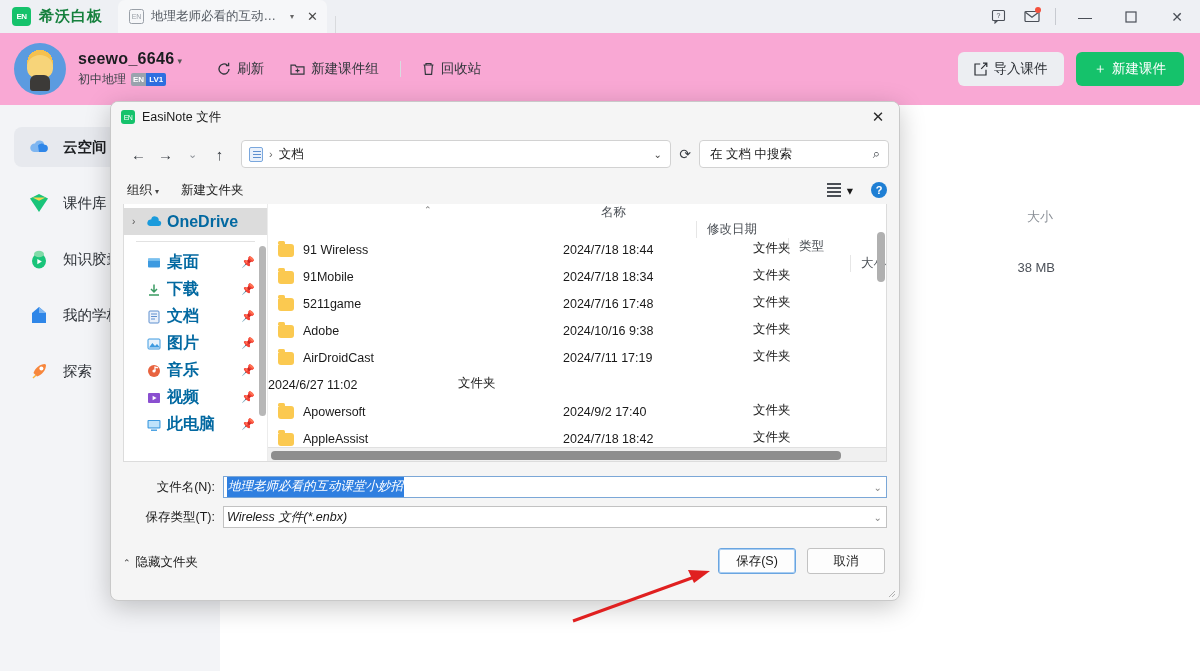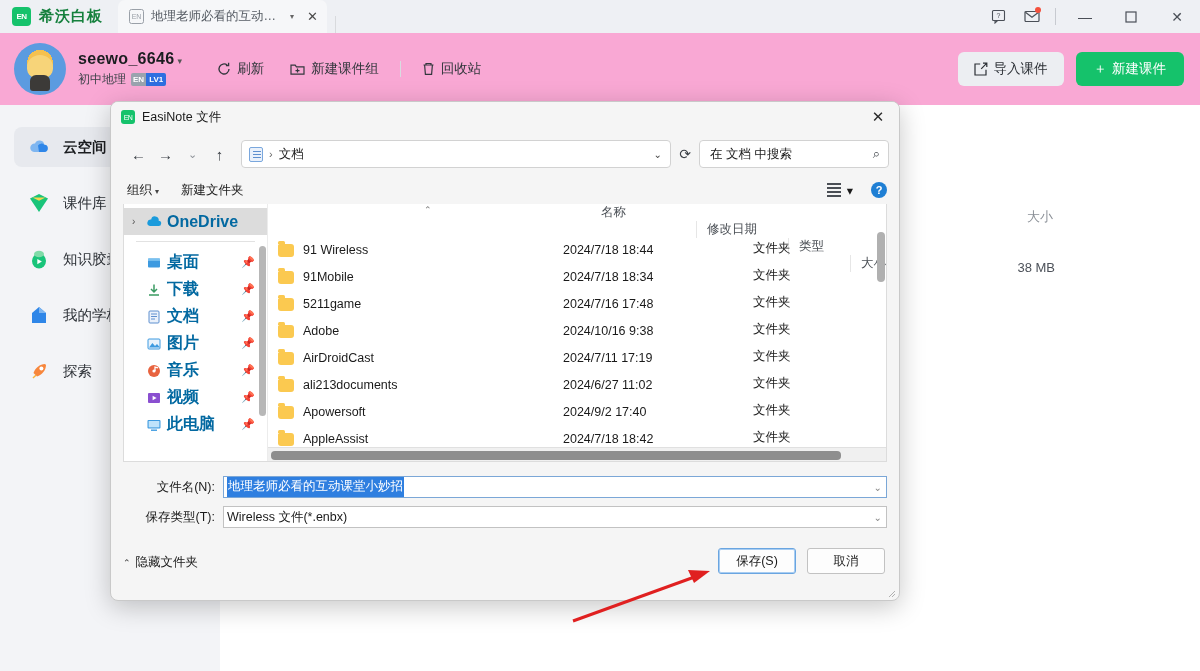--- a/index.html
+++ b/index.html
@@ -271,21 +271,21 @@
   }
 
   .fields { margin:14px 12px 0 12px; }
   .field-row { display:flex; align-items:center; height:22px; margin-bottom:8px; }
   .field-label { width:100px; text-align:right; font-size:12.5px; color:#1a1a1a; padding-right:8px; }
   .field-input {
     flex:1; height:22px; background:#fff; border:1px solid #7ba7d7; display:flex; align-items:center;
     padding:0 4px 0 3px;
   }
   .field-input.plain { border:1px solid #c2c2c2; }
-  .field-val { font-size:12.5px; color:#1a1a1a; }
+  .field-val { font-size:12.5px; color:#1a1a1a;font-style:italic; }
   .field-val.selected { background:#2f7fe0; color:#fff; padding:1px 1px 2px 1px; }
   .field-caret { margin-left:auto; font-size:10px; color:#888; }
 
   .dlg-footer { position:absolute; left:0; right:0; bottom:0; height:64px; }
   .hidefolders {
     position:absolute; left:12px; top:18px; font-size:12.5px; color:#1a1a1a; cursor:pointer;
   }
   .hidefolders .cr { font-size:9px; margin-right:5px; color:#333; }
   .dlg-buttons { position:absolute; right:14px; top:12px; display:flex; gap:11px; }
   .dbtn {
@@ -627,24 +627,20 @@
           <div class="fl-row">
             <div class="fl-c-name">
                 <span class="folder-ico"></span>
                 <span class="fl-txt">AirDroidCast</span>
               </div>
             <div class="fl-c-date fl-txt">2024/7/11 17:19</div>
             <div class="fl-c-type fl-txt">文件夹</div>
             <div class="fl-c-size fl-txt"></div>
           </div>
           <div class="fl-row">
-            <div class="fl-c-name">
-                <span class="folder-ico"></span>
-                <span class="fl-txt">ali213documents</span>
-              </div>
             <div class="fl-c-date fl-txt">2024/6/27 11:02</div>
             <div class="fl-c-type fl-txt">文件夹</div>
             <div class="fl-c-size fl-txt"></div>
           </div>
           <div class="fl-row">
             <div class="fl-c-name">
                 <span class="folder-ico"></span>
                 <span class="fl-txt">Apowersoft</span>
               </div>
             <div class="fl-c-date fl-txt">2024/9/2 17:40</div>

